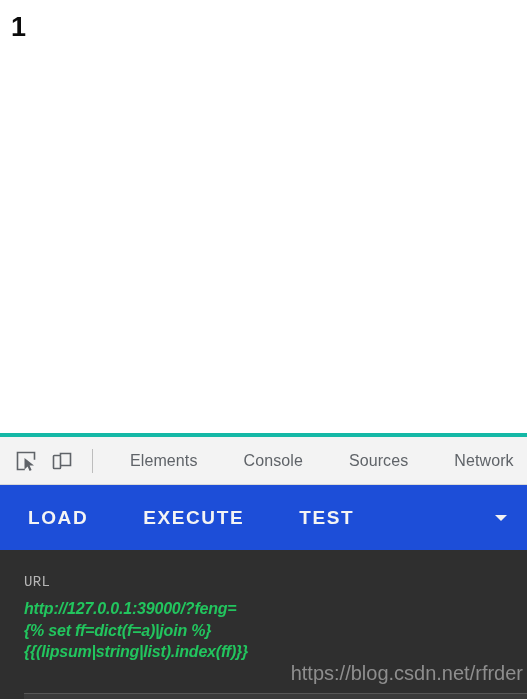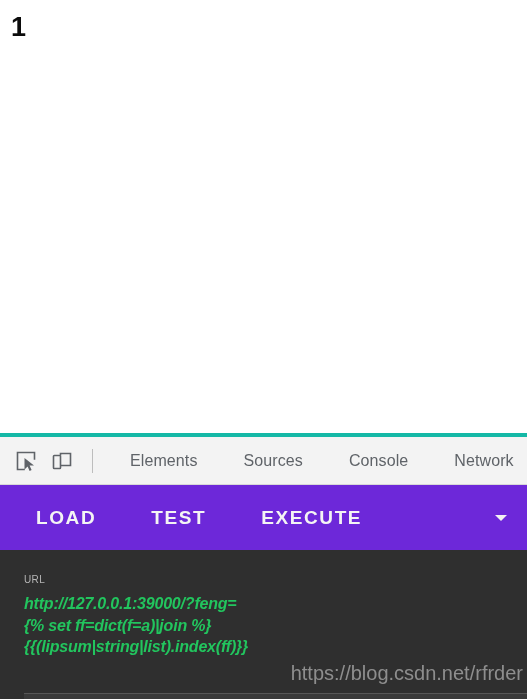--- a/index.html
+++ b/index.html
@@ -91,24 +91,24 @@
     line-height: 50px;
     white-space: nowrap;
     cursor: pointer;
     letter-spacing: 0.1px;
   }
 
   
   .action-toolbar {
     flex: 0 0 65px;
     height: 65px;
-    background: #6d28d9;
-    display: flex;
-    align-items: center;
-    padding-left: 36px;
+    background: #1d4ed8;
+    display: flex;
+    align-items: center;
+    padding-left: 28px;
     position: relative;
   }
 
   .action-btn {
     font-family: "Liberation Sans", sans-serif;
     font-size: 19px;
     font-weight: bold;
     color: #f4f4f4;
     letter-spacing: 1.6px;
     background: transparent;
@@ -144,22 +144,22 @@
   
   .url-panel {
     flex: 1 1 auto;
     background: #2f2f2f;
     position: relative;
     padding: 24px 18px 0 24px;
     overflow: hidden;
   }
 
   .url-label {
-    font-family: Liberation Sans, sans-serif;
-    font-size: 10px;
+    font-family: Liberation Mono, monospace;
+    font-size: 14px;
     color: #b6b6b6;
     letter-spacing: 0.4px;
     margin-bottom: 8px;
   }
 
   .url-value {
     font-family: "Liberation Sans", sans-serif;
     font-size: 16px;
     font-weight: bold;
     color: #22c55e;
@@ -219,30 +219,30 @@
           <rect x="2.5" y="5.5" width="7" height="13" rx="0.8" stroke="#5f6368" stroke-width="1.6" fill="none"></rect>
           <path d="M9.5 5.5 V3.5 H19.5 V15.5 H9.5" stroke="#5f6368" stroke-width="1.6" fill="none"></path>
         </svg>
       </span>
     </button>
 
     <div class="dt-divider"></div>
 
     <div class="dt-tabs">
       <div class="dt-tab">Elements</div>
+      <div class="dt-tab">Console</div>
       <div class="dt-tab">Sources</div>
-      <div class="dt-tab">Console</div>
       <div class="dt-tab">Network</div>
     </div>
   </div>
 
   <div class="action-toolbar">
     <button class="action-btn">LOAD</button>
+    <button class="action-btn">EXECUTE</button>
     <button class="action-btn">TEST</button>
-    <button class="action-btn">EXECUTE</button>
 
     <button class="overflow-caret">
       <span class="caret-tri"></span>
     </button>
   </div>
 
   <div class="url-panel">
     <div class="url-label">URL</div>
 
     <div class="url-value">http://127.0.0.1:39000/?feng=

